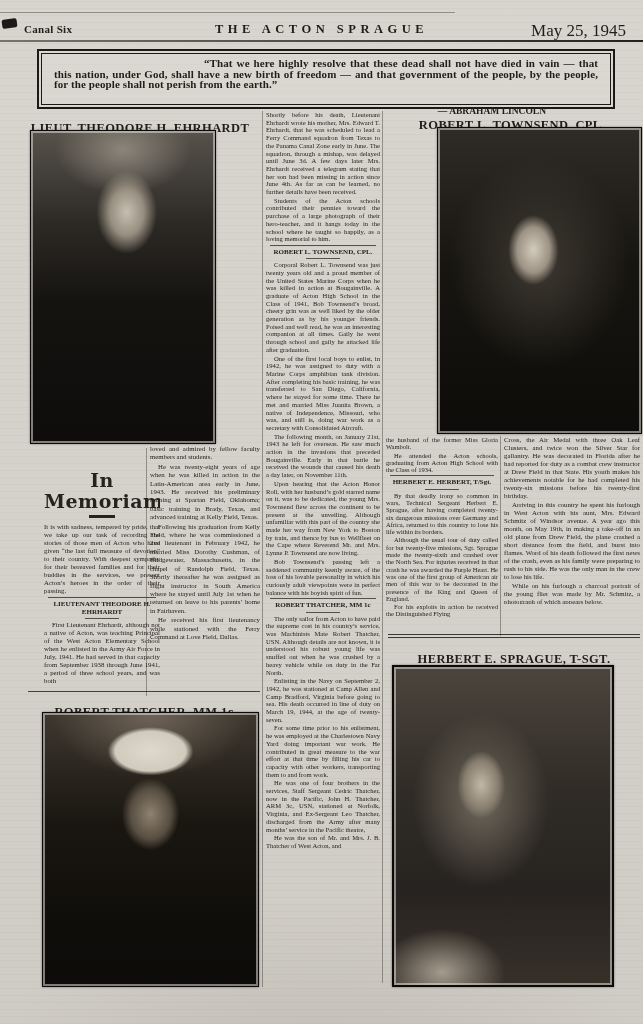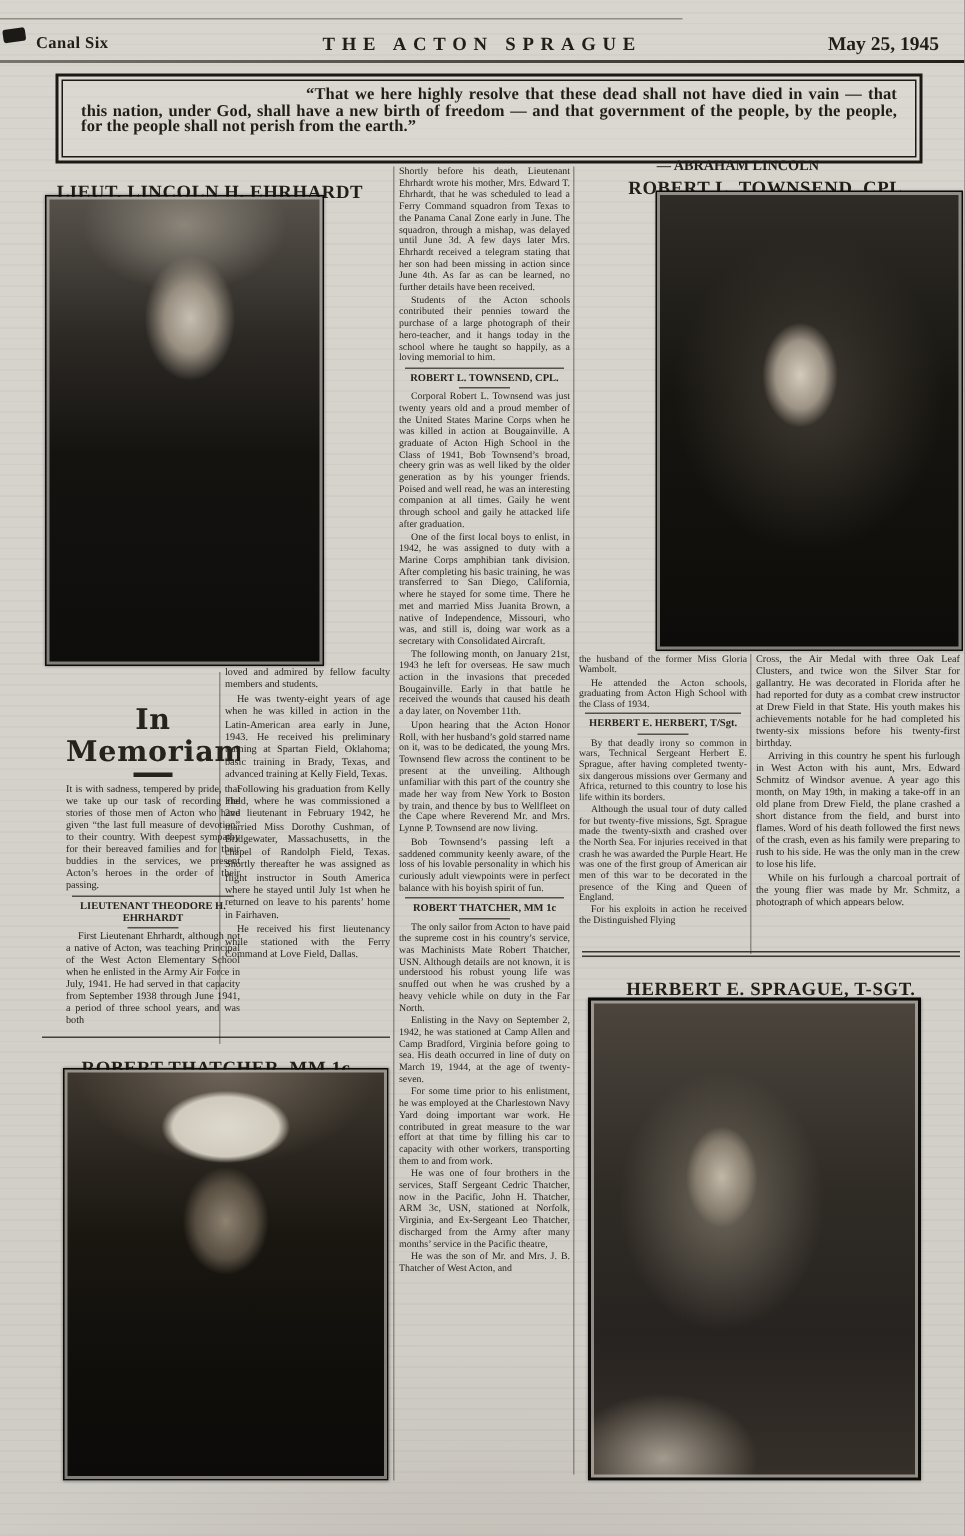--- a/index.html
+++ b/index.html
@@ -10,21 +10,21 @@
       repeating-linear-gradient(0deg, rgba(110,104,94,0.05) 0 1px, rgba(0,0,0,0) 1px 7px),
       linear-gradient(180deg, #d8d5cf 0%, #d4d1cb 60%, #cfccc5 100%);
     font-family:"Liberation Serif", serif; color:#211e19; overflow:hidden;
   }
   
   .artifact-line { position:absolute; left:0; top:12px; width:455px; height:1px; background:rgba(58,53,46,0.45); }
   .artifact-blob { position:absolute; left:2px; top:19px; width:15px; height:9px; background:#1c1a17; border-radius:2px; transform:rotate(-8deg); }
   
   .page-label { position:absolute; left:24px; top:23px; font-size:11px; font-weight:bold; letter-spacing:0.3px; }
   .masthead  { position:absolute; left:0; right:0; top:22px; text-align:center; font-size:12.5px; font-weight:bold; letter-spacing:4.5px; }
-  .issue-date{ position:absolute; right:17px; top:21px; font-size:13px; font-weight:bold; }
+  .issue-date{ position:absolute; right:17px; top:21px; font-size:17px; font-weight:normal; }
   .header-rule { position:absolute; left:0; top:40px; width:643px; height:2px;
     background:linear-gradient(90deg, rgba(40,36,30,0.55), rgba(25,22,18,0.95)); }
   
   .quote-box { position:absolute; left:37px; top:49px; width:570px; height:52px;
     border:2px solid #1b1915; padding:2px; background:rgba(223,220,213,0.4); }
   .quote-inner { border:1px solid #1b1915; height:100%; box-sizing:border-box; padding:4px 12px 0; }
   .quote-text { margin:0; font-size:11px; font-weight:bold; line-height:10.5px; text-align:justify; text-indent:150px; letter-spacing:0.1px; }
   .quote-attr { text-align:right; padding-right:52px; font-size:9.5px; font-weight:bold; margin-top:16px; }
   
   .big-headline { position:absolute; text-align:center; font-weight:bold; font-size:12.5px; letter-spacing:0.4px; white-space:nowrap; }
@@ -93,21 +93,21 @@
   <div class="issue-date">May 25, 1945</div>
   <div class="header-rule"></div>
 
   <div class="quote-box">
     <div class="quote-inner">
       <p class="quote-text">“That we here highly resolve that these dead shall not have died in vain — that this nation, under God, shall have a new birth of freedom — and that government of the people, by the people, for the people shall not perish from the earth.”</p>
       <div class="quote-attr">— ABRAHAM LINCOLN</div>
     </div>
   </div>
 
-  <h2 class="big-headline hl-ehrhardt">LIEUT. LINCOLN H. EHRHARDT</h2>
+  <h2 class="big-headline hl-ehrhardt">LIEUT. THEODORE H. EHRHARDT</h2>
   <h2 class="big-headline hl-townsend">ROBERT L. TOWNSEND, CPL.</h2>
 
   <div class="photo photo-ehrhardt" aria-label="Portrait of Lieut. Theodore H. Ehrhardt in Army Air Force uniform"></div>
   <div class="photo photo-townsend" aria-label="Portrait of Cpl. Robert L. Townsend"></div>
 
   <div class="v-rule vr-a"></div>
   <div class="v-rule vr-b"></div>
   <div class="v-rule vr-c"></div>
   <div class="v-rule vr-d"></div>
 

